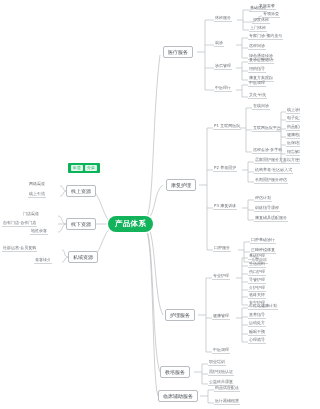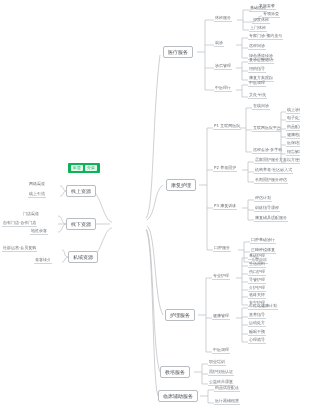--- a/index.html
+++ b/index.html
@@ -199,20 +199,21 @@
       <path d="M208 390 L 214 390"></path>
       <path d="M208 403 L 214 403"></path>
     </g>
   </svg>
 
   <div class="node badge" style="left:68px;top:163px;">
     <span>标签</span>
     <span>分类</span>
   </div>
 
+  <div class="node root" style="left:108px;top:216px;">产品体系</div>
 
   <div class="node boxed" style="left:66px;top:185px;">线上资源</div>
   <div class="node boxed" style="left:66px;top:218px;">线下资源</div>
   <div class="node boxed" style="left:68px;top:251px;">私域资源</div>
 
   <div class="node leaf" style="left:28px;top:182px;">网络渠道</div>
   <div class="node leaf ul" style="left:28px;top:192px;">线上引流</div>
 
   <div class="node leaf" style="left:22px;top:212px;">门店渠道</div>
   <div class="node leaf ul" style="left:2px;top:221px;">自有门店·合作门店</div>

